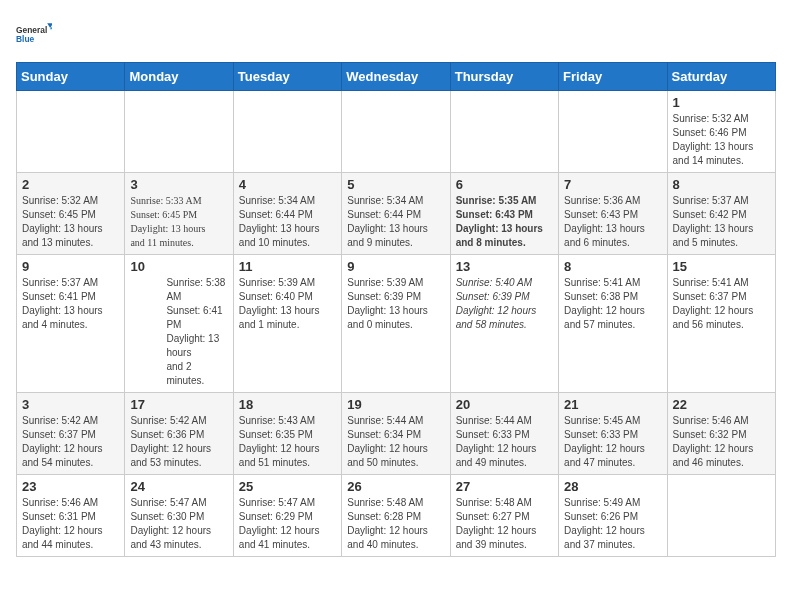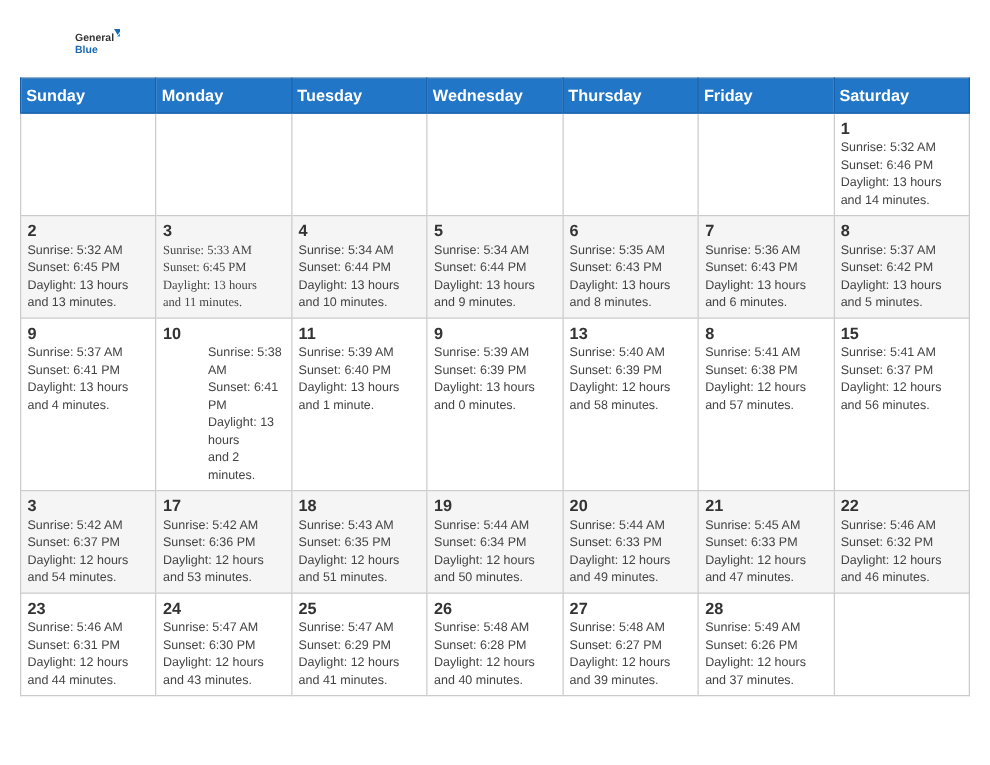--- a/index.html
+++ b/index.html
@@ -8,21 +8,20 @@
       background: #fff;
       width: 792px;
       min-height: 612px;
       padding: 16px;
     }
     .header-area {
       display: flex;
       justify-content: space-between;
       align-items: flex-start;
       margin-bottom: 10px;
-      margin-left: 44px;
     }
     .logo {
       display: flex;
       align-items: center;
       gap: 4px;
     }
     .title-area {
       text-align: right;
     }
     .month-title {
@@ -148,21 +147,21 @@
         </td>
         <td>
           <span class="day-number">5</span>
           <div class="day-info" style="white-space: pre-line;">Sunrise: 5:34 AM
 Sunset: 6:44 PM
 Daylight: 13 hours
 and 9 minutes.</div>
         </td>
         <td>
           <span class="day-number">6</span>
-          <div class="day-info" style="white-space: pre-line;">Sunrise: 5:35 AM
+          <div class="day-info" style="white-space: pre-line; font-weight: bold;">Sunrise: 5:35 AM
 Sunset: 6:43 PM
 Daylight: 13 hours
 and 8 minutes.</div>
         </td>
         <td>
           <span class="day-number">7</span>
           <div class="day-info" style="white-space: pre-line;">Sunrise: 5:36 AM
 Sunset: 6:43 PM
 Daylight: 13 hours
 and 6 minutes.</div>
@@ -199,21 +198,21 @@
         </td>
         <td>
           <span class="day-number">9</span>
           <div class="day-info" style="white-space: pre-line;">Sunrise: 5:39 AM
 Sunset: 6:39 PM
 Daylight: 13 hours
 and 0 minutes.</div>
         </td>
         <td>
           <span class="day-number">13</span>
-          <div class="day-info" style="white-space: pre-line;">Sunrise: 5:40 AM
+          <div class="day-info" style="white-space: pre-line; font-style: italic;">Sunrise: 5:40 AM
 Sunset: 6:39 PM
 Daylight: 12 hours
 and 58 minutes.</div>
         </td>
         <td>
           <span class="day-number">8</span>
           <div class="day-info" style="white-space: pre-line;">Sunrise: 5:41 AM
 Sunset: 6:38 PM
 Daylight: 12 hours
 and 57 minutes.</div>

